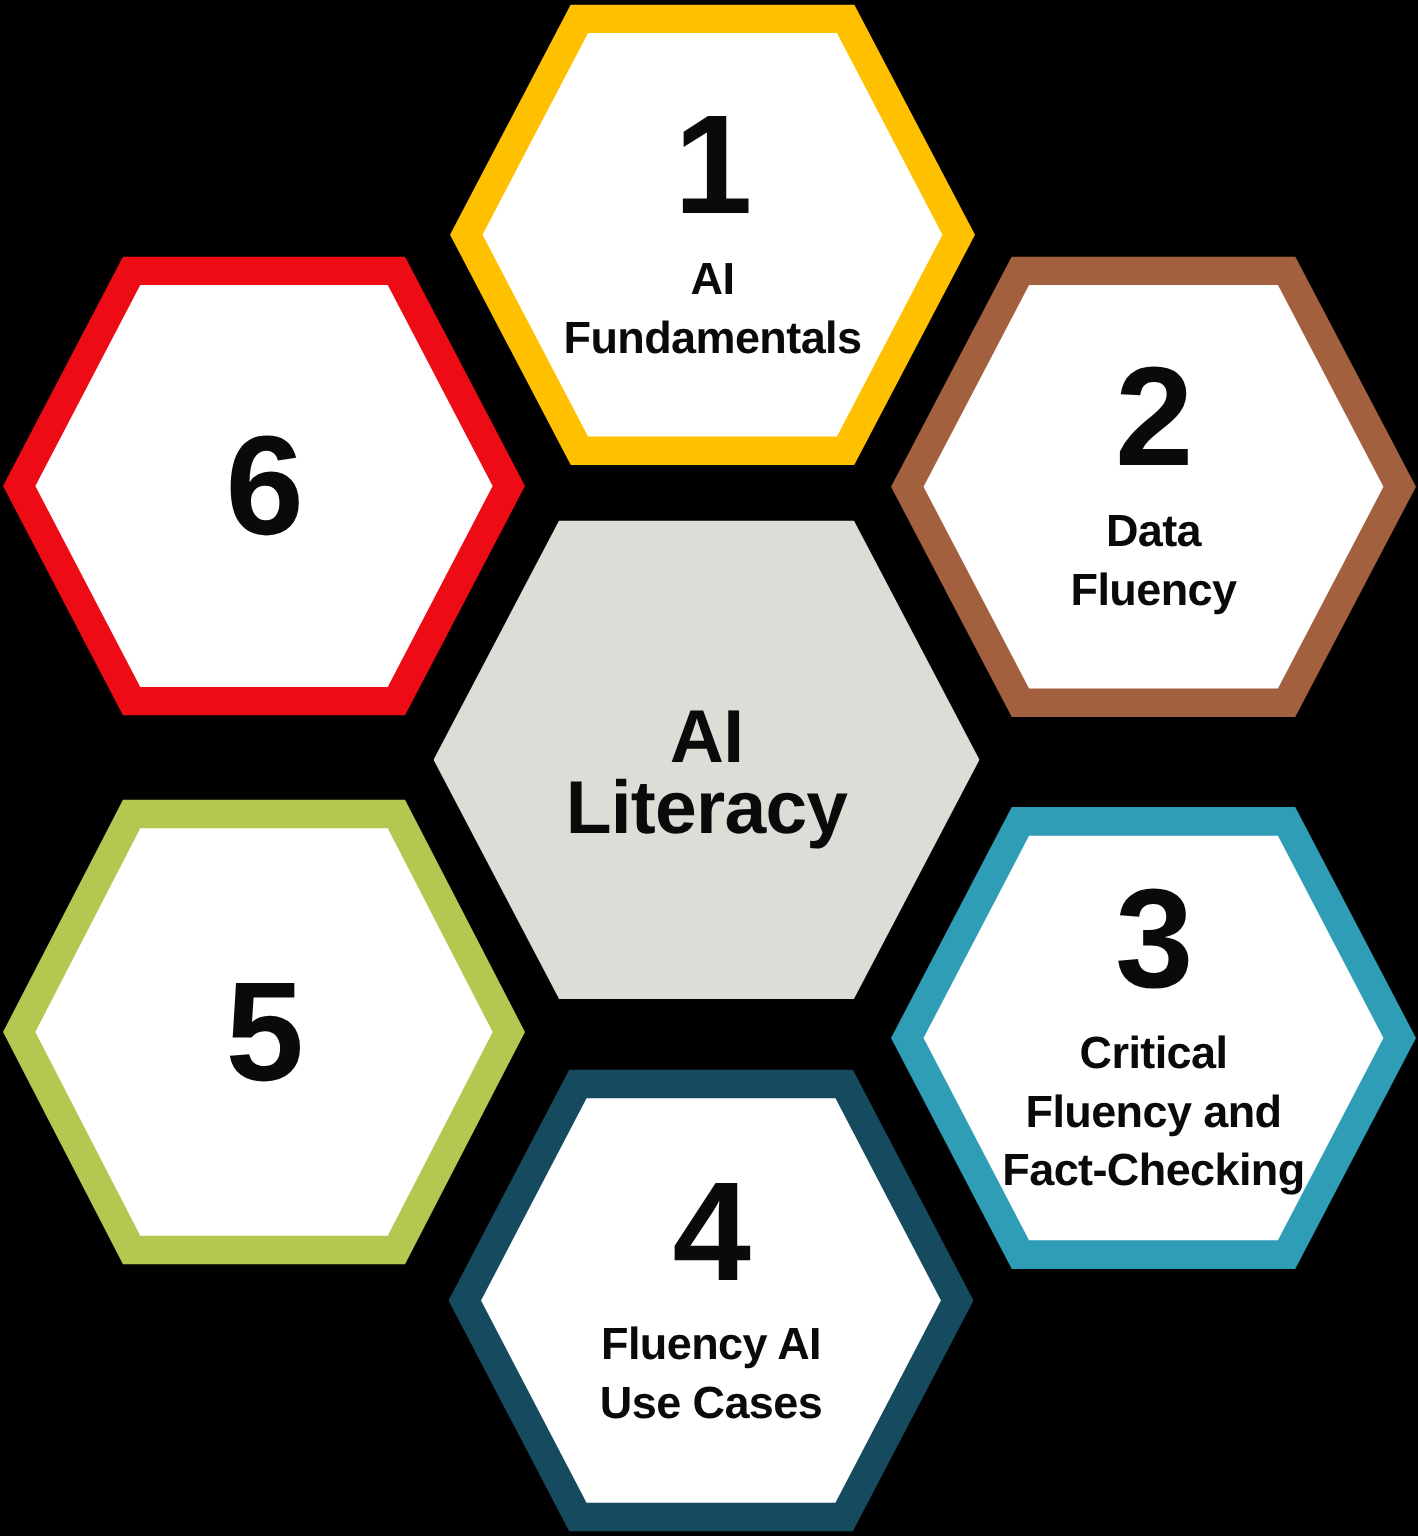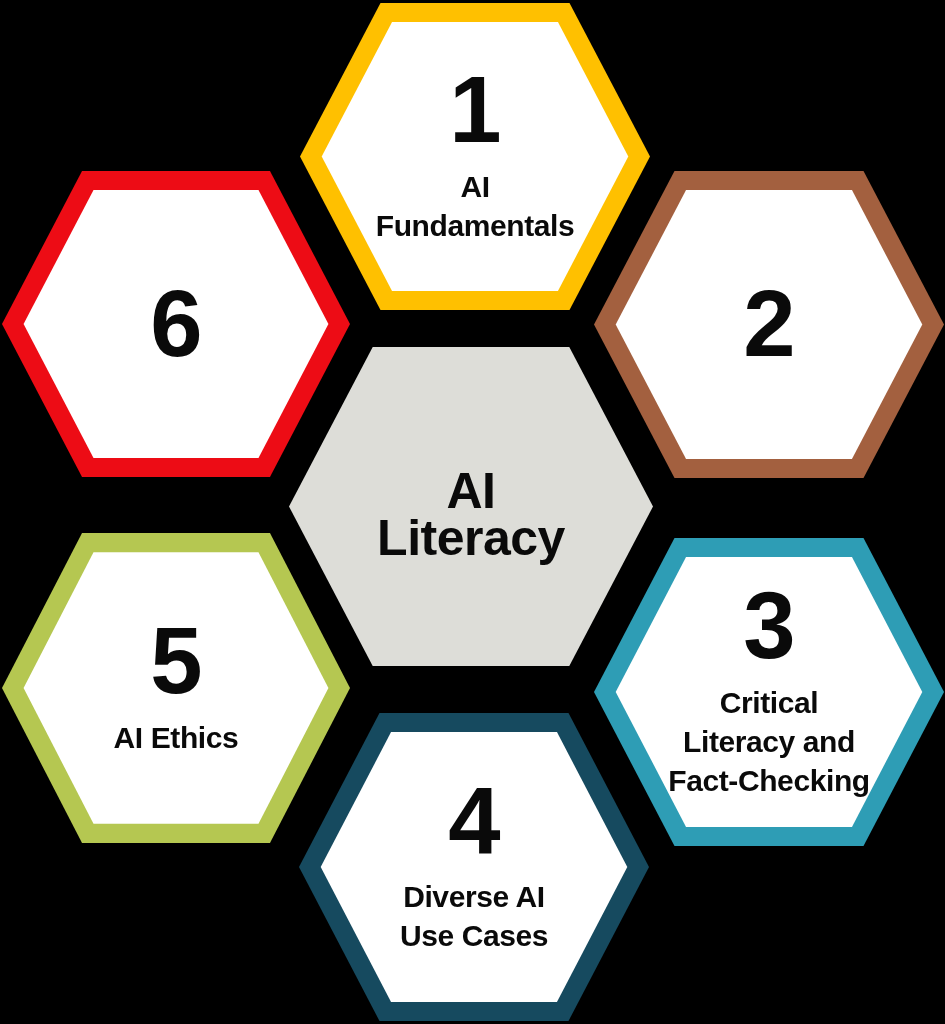--- a/index.html
+++ b/index.html
@@ -83,56 +83,57 @@
     </div>
   </div>
 
   <div class="hex hex-2">
     <svg viewBox="0 0 100 100" preserveAspectRatio="none">
       <polygon points="0,50 23,0 77,0 100,50 77,100 23,100" fill="#A3603F"></polygon>
       <polygon points="6.2,50 26.3,6.2 73.7,6.2 93.8,50 73.7,93.8 26.3,93.8" fill="#FFFFFF"></polygon>
     </svg>
     <div class="hex-content">
       <div class="hex-number">2</div>
+      <div class="hex-label">Data
+Fluency</div>
     </div>
   </div>
 
   <div class="hex hex-3">
     <svg viewBox="0 0 100 100" preserveAspectRatio="none">
       <polygon points="0,50 23,0 77,0 100,50 77,100 23,100" fill="#2E9DB5"></polygon>
       <polygon points="6.2,50 26.3,6.2 73.7,6.2 93.8,50 73.7,93.8 26.3,93.8" fill="#FFFFFF"></polygon>
     </svg>
     <div class="hex-content">
       <div class="hex-number">3</div>
       <div class="hex-label">Critical
-Literacy and
+Fluency and
 Fact-Checking</div>
     </div>
   </div>
 
   <div class="hex hex-4">
     <svg viewBox="0 0 100 100" preserveAspectRatio="none">
       <polygon points="0,50 23,0 77,0 100,50 77,100 23,100" fill="#164A5F"></polygon>
       <polygon points="6.2,50 26.3,6.2 73.7,6.2 93.8,50 73.7,93.8 26.3,93.8" fill="#FFFFFF"></polygon>
     </svg>
     <div class="hex-content">
       <div class="hex-number">4</div>
-      <div class="hex-label">Diverse AI
+      <div class="hex-label">Fluency AI
 Use Cases</div>
     </div>
   </div>
 
   <div class="hex hex-5">
     <svg viewBox="0 0 100 100" preserveAspectRatio="none">
       <polygon points="0,50 23,0 77,0 100,50 77,100 23,100" fill="#B5C751"></polygon>
       <polygon points="6.2,50 26.3,6.2 73.7,6.2 93.8,50 73.7,93.8 26.3,93.8" fill="#FFFFFF"></polygon>
     </svg>
     <div class="hex-content">
       <div class="hex-number">5</div>
-      <div class="hex-label">AI Ethics</div>
     </div>
   </div>
 
   <div class="hex hex-6">
     <svg viewBox="0 0 100 100" preserveAspectRatio="none">
       <polygon points="0,50 23,0 77,0 100,50 77,100 23,100" fill="#ED0C15"></polygon>
       <polygon points="6.2,50 26.3,6.2 73.7,6.2 93.8,50 73.7,93.8 26.3,93.8" fill="#FFFFFF"></polygon>
     </svg>
     <div class="hex-content">
       <div class="hex-number">6</div>

